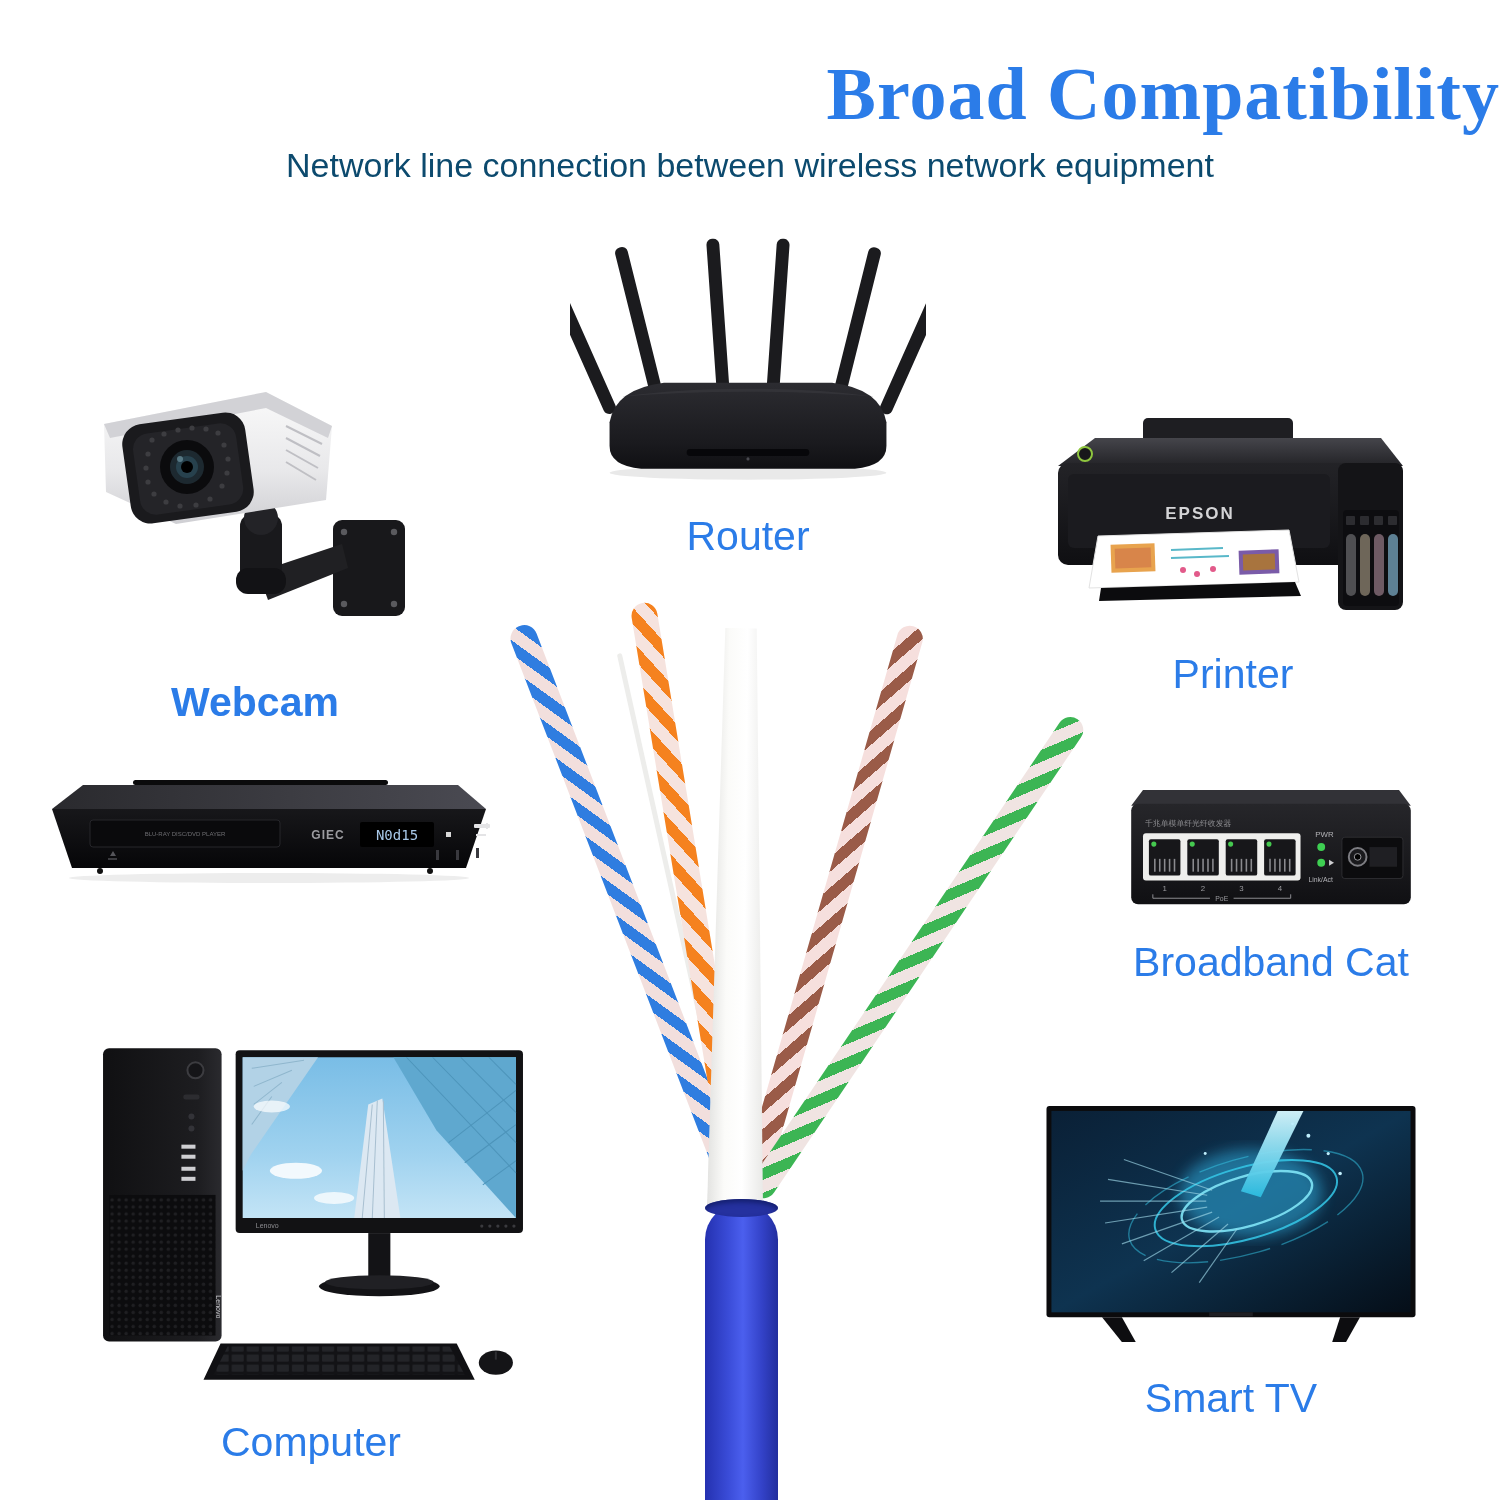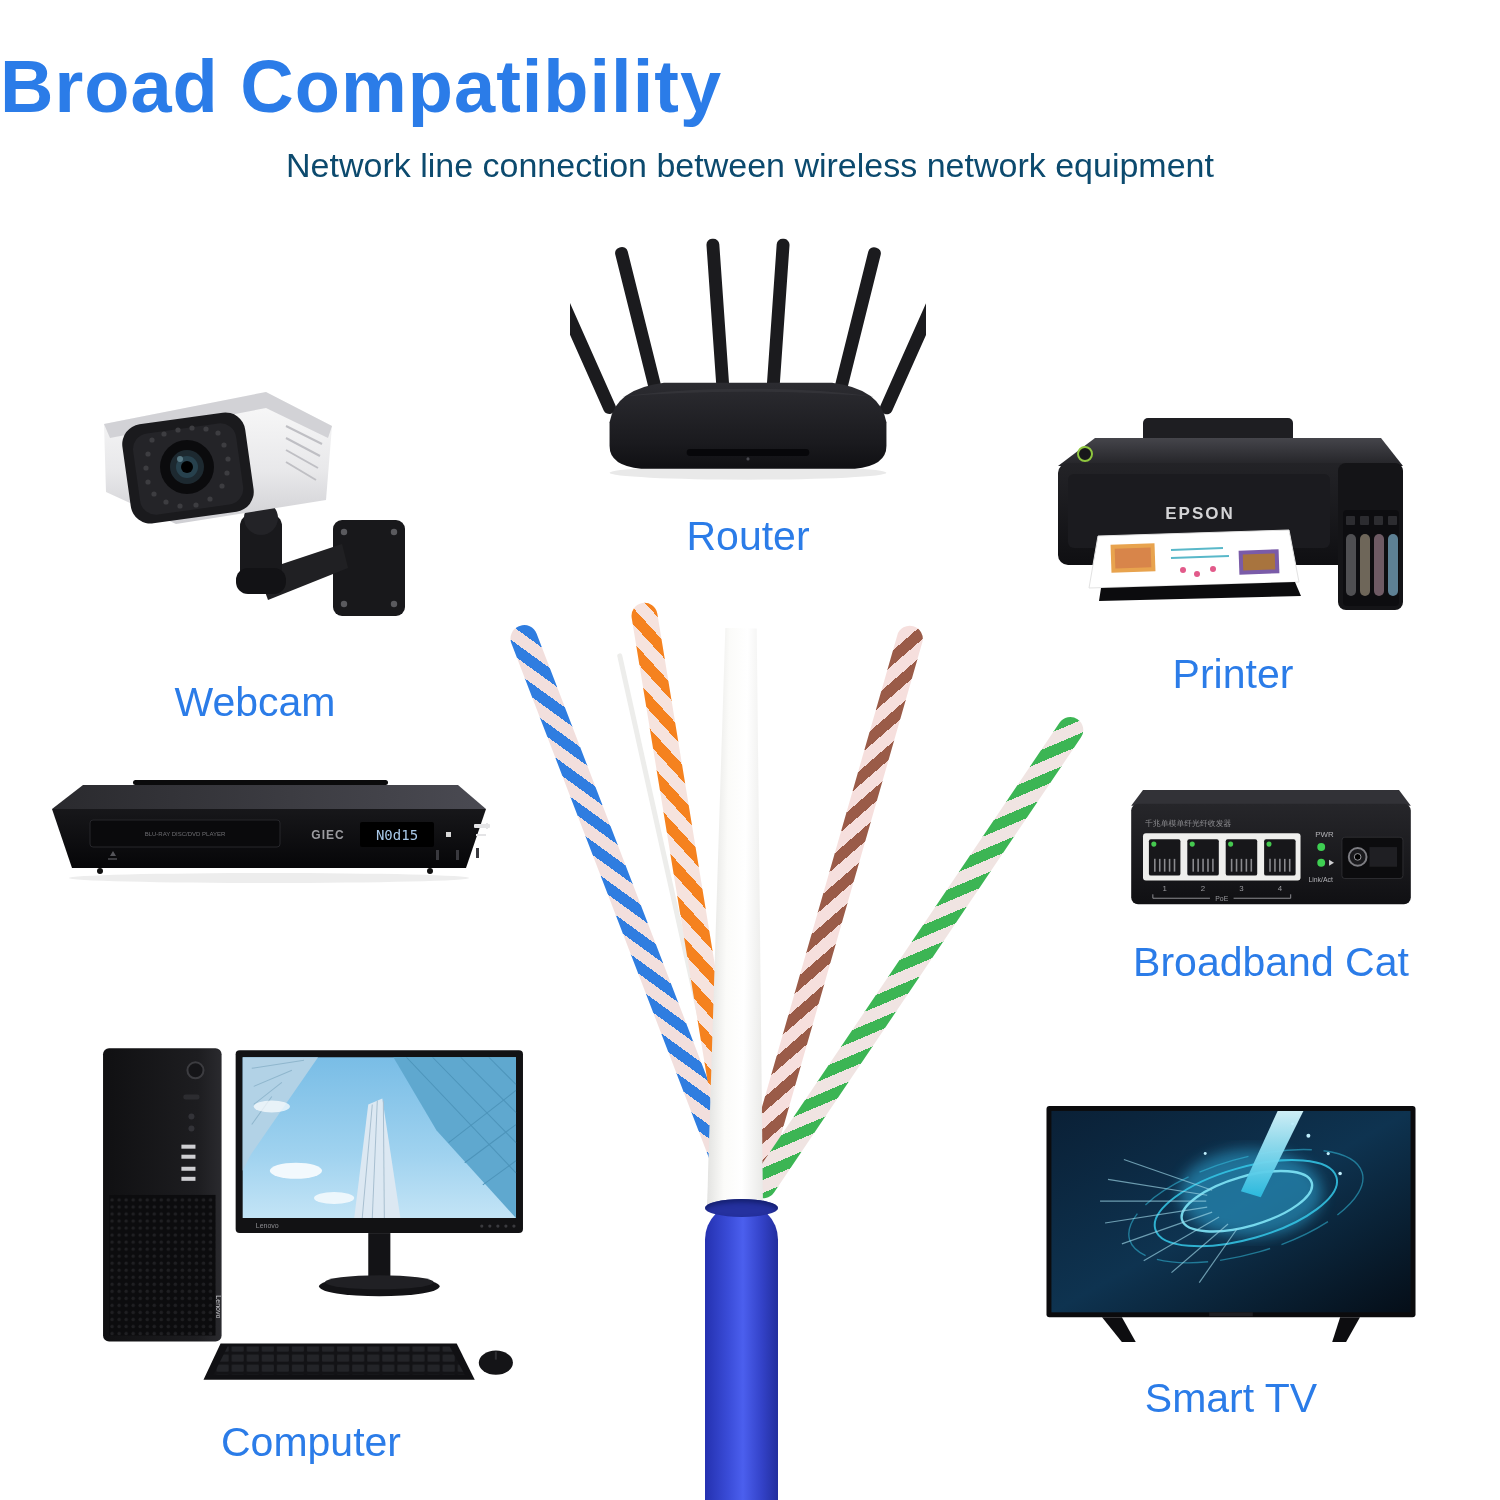--- a/index.html
+++ b/index.html
@@ -1,19 +1,19 @@
 <!DOCTYPE html>
 <html><head>
 <meta charset="utf-8">
 <style>
   html,body{margin:0;padding:0;background:#fff;}
   #canvas{position:relative;width:1500px;height:1500px;background:#fff;overflow:hidden;
           font-family:"Liberation Sans",sans-serif;}
-  .title{position:absolute;top:44px;left:0;width:100%;text-align:left;
-         font-size:74px;font-weight:700;color:#2b7ce8;letter-spacing:1px;}
+  .title{position:absolute;top:52px;left:0;width:100%;text-align:right;
+         font-size:74px;font-weight:700;color:#2b7ce8;letter-spacing:1px;font-family:Liberation Serif, serif;}
   .subtitle{position:absolute;top:146px;left:0;width:100%;text-align:center;
             font-size:34px;color:#0c4a6e;}
   .device{position:absolute;text-align:center;}
   .device svg{display:block;margin:0 auto;}
   .device-label{font-size:41px;color:#2b7ce8;margin-top:25px;}
   
   .wire{position:absolute;transform-origin:50% 100%;border-radius:13px;}
   .pair-blue{background:repeating-linear-gradient(57deg,#2f7de0 0 11px,#f2dfdd 11px 23px);}
   .pair-orange{background:repeating-linear-gradient(57deg,#f5821f 0 11px,#f6e3de 11px 23px);}
   .pair-brown{background:repeating-linear-gradient(-57deg,#9a5b48 0 11px,#f6dfdd 11px 23px);}
@@ -65,21 +65,21 @@
       </g>
       <ellipse cx="180" cy="243" rx="140" ry="7" fill="#e9e9e9"></ellipse>
       <path d="M40,192 Q46,158 95,152 L265,152 Q314,158 320,192 L320,216 Q320,236 288,239 L72,239 Q40,236 40,216 Z" fill="url(#rbody)"></path>
       <path d="M52,166 Q110,158 180,158 Q250,158 308,166 Q250,161 180,161 Q110,161 52,166 Z" fill="#3a3a40" opacity="0.6"></path>
       <rect x="118" y="219" width="124" height="7" rx="3.5" fill="#07070a"></rect>
       <circle cx="180" cy="229" r="1.6" fill="#4a4a50"></circle>
     </svg>
     <div class="device-label">Router</div>
   </div>
 
-  <div class="device" style="left:90px;top:372px;width:330px;">
+  <div class="device" style="left:90px;top:372px;width:330px;font-weight:bold;">
     <svg width="330" height="282" viewBox="0 0 330 282">
       <defs>
         <linearGradient id="camwhite" x1="0" y1="0" x2="0" y2="1">
           <stop offset="0" stop-color="#fafafa"></stop>
             <stop offset="0.6" stop-color="#e8e8ea"></stop>
             <stop offset="1" stop-color="#cfcfd3"></stop>
         </linearGradient>
       </defs>
 
       <rect x="243" y="148" width="72" height="96" rx="9" fill="#18181b"></rect>

